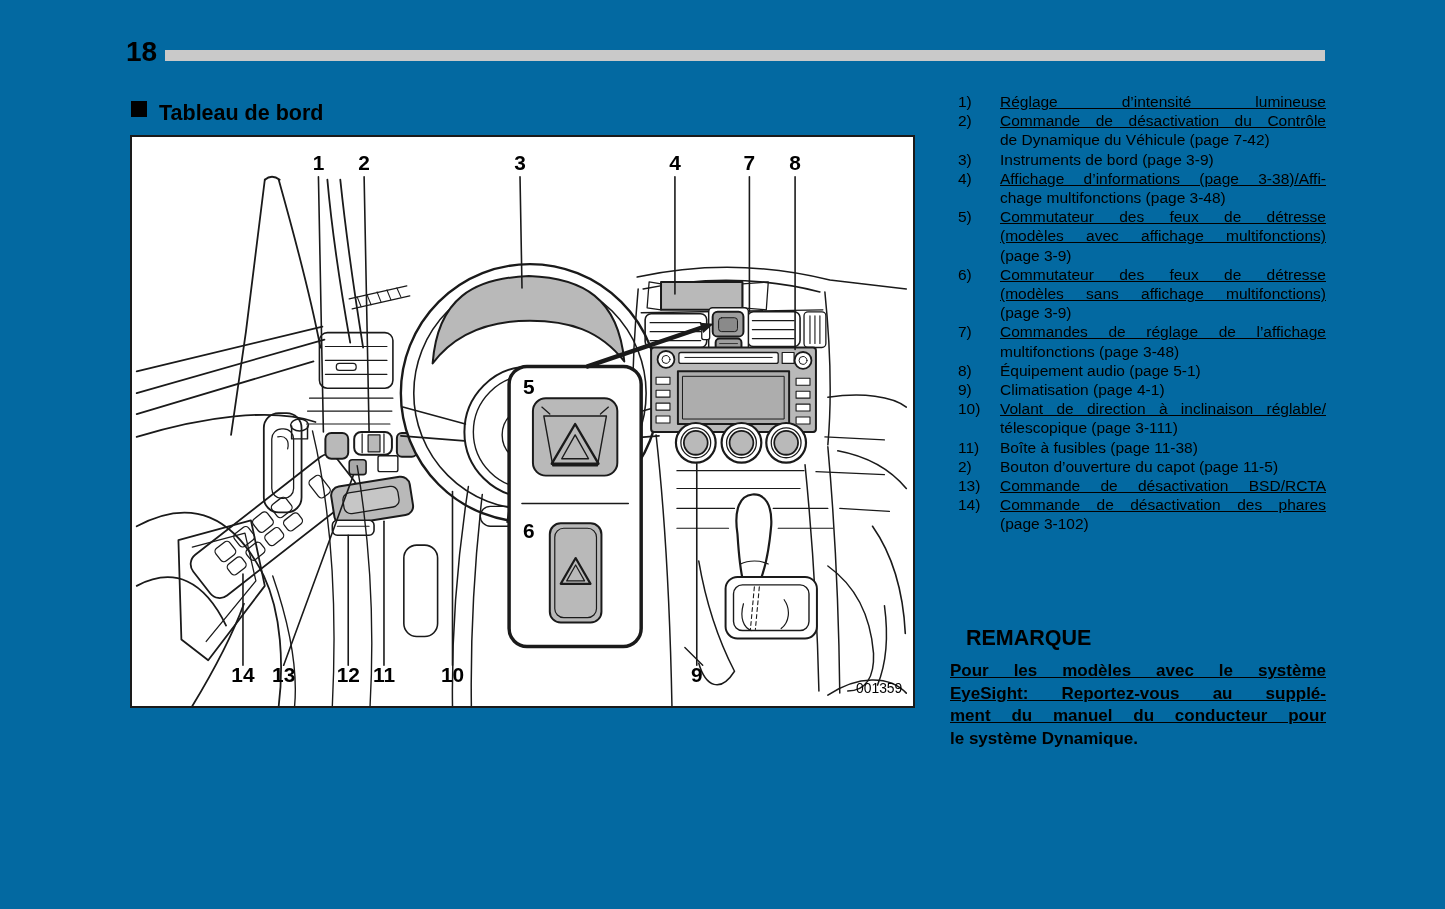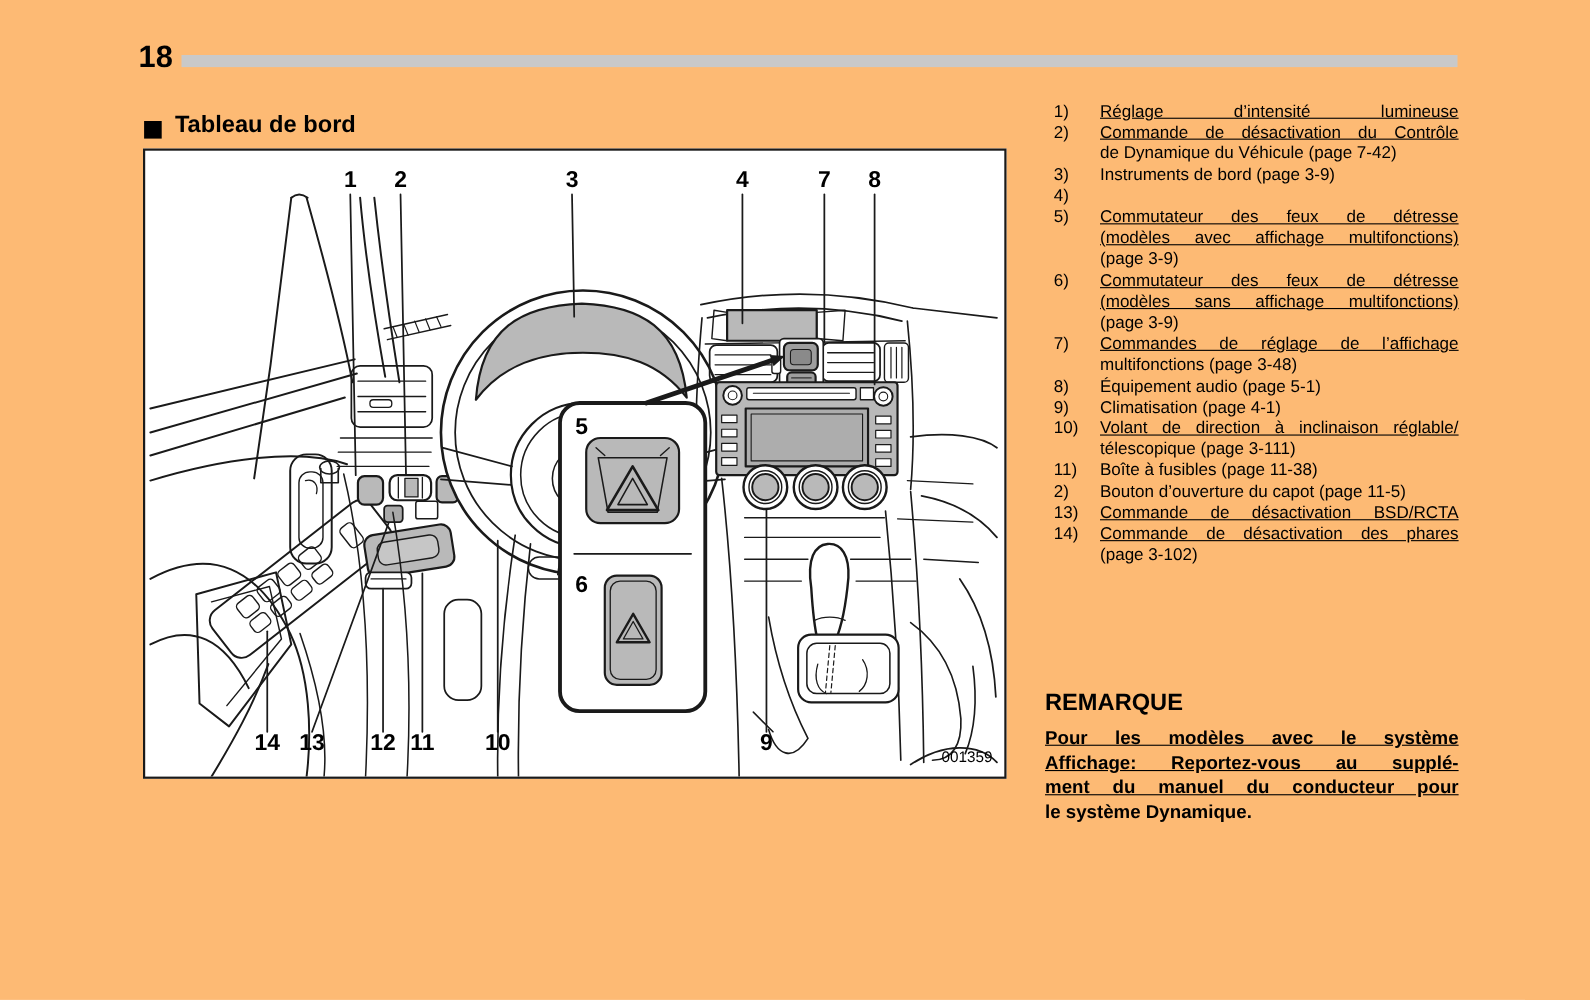--- a/index.html
+++ b/index.html
@@ -1,31 +1,31 @@
 <!DOCTYPE html>
 <html lang="fr"><head>
 <meta charset="utf-8">
 <style>
   html,body{margin:0;padding:0;background:#fff;}
-  #page{position:relative;width:1445px;height:909px;background:#fdba74;
+  #page{position:relative;width:1445px;height:909px;background:#0369a1;
         font-family:"Liberation Sans","DejaVu Sans",sans-serif;color:#000;overflow:hidden;}
   .pageno{position:absolute;left:126px;top:36px;font-size:28px;font-weight:bold;letter-spacing:0;}
   .rule{position:absolute;left:165px;top:50px;width:1160px;height:11px;background:#c9c9c9;}
-  .section-title{position:absolute;left:131px;top:101px;display:flex;align-items:flex-end;gap:12px;}
+  .section-title{position:absolute;left:131px;top:101px;display:flex;align-items:flex-start;gap:12px;}
   .bullet{width:16px;height:16px;background:#000;display:inline-block;}
   .section-title .txt{font-size:21.5px;font-weight:bold;}
   .figure{position:absolute;left:130px;top:135px;width:781px;height:569px;border:2px solid #1a1a1a;background:#fff;}
   .figure svg{display:block;}
   .legend{position:absolute;left:958px;top:92px;width:368px;font-size:15.5px;line-height:19.2px;}
   .legend-item{display:flex;}
   .legend-num{width:42px;flex:none;}
   .legend-text{flex:1;}
   .jl{text-align:justify;text-align-last:justify;text-decoration:underline;}
   .note{position:absolute;left:950px;top:626px;width:376px;}
-  .note h2{margin:0 0 9px 0;font-size:21.5px;font-weight:bold;}
+  .note h2{margin:0 0 9px 16px;font-size:21.5px;font-weight:bold;}
   .note-body{font-size:17px;font-weight:bold;line-height:22.6px;}
   text{font-family:"Liberation Sans","DejaVu Sans",sans-serif;}
   .callout{font-size:21px;font-weight:bold;}
   .figcode{font-size:14px;font-weight:normal;}
 </style>
 </head>
 <body>
 
 <div id="page">
 
@@ -249,20 +249,24 @@
         </div>
       </div>
       <div class="legend-item">
         <span class="legend-num">3)</span>
         <div class="legend-text">
           <div>Instruments de bord (page 3-9)</div>
         </div>
       </div>
       <div class="legend-item">
         <span class="legend-num">4)</span>
+        <div class="legend-text">
+          <div class="jl">Affichage d’informations (page 3-38)/Affi-</div>
+          <div>chage multifonctions (page 3-48)</div>
+        </div>
       </div>
       <div class="legend-item">
         <span class="legend-num">5)</span>
         <div class="legend-text">
           <div class="jl">Commutateur des feux de détresse</div>
           <div class="jl">(modèles avec affichage multifonctions)</div>
           <div>(page 3-9)</div>
         </div>
       </div>
       <div class="legend-item">
@@ -323,19 +327,19 @@
           <div class="jl">Commande de désactivation des phares</div>
           <div>(page 3-102)</div>
         </div>
       </div>
     </div>
 
   <div class="note">
     <h2>REMARQUE</h2>
     <div class="note-body">
         <div class="jl">Pour les modèles avec le système</div>
-        <div class="jl">Affichage: Reportez-vous au supplé-</div>
+        <div class="jl">EyeSight: Reportez-vous au supplé-</div>
         <div class="jl">ment du manuel du conducteur pour</div>
         <div>le système Dynamique.</div>
       </div>
   </div>
 
 </div>
 
 </body></html>

